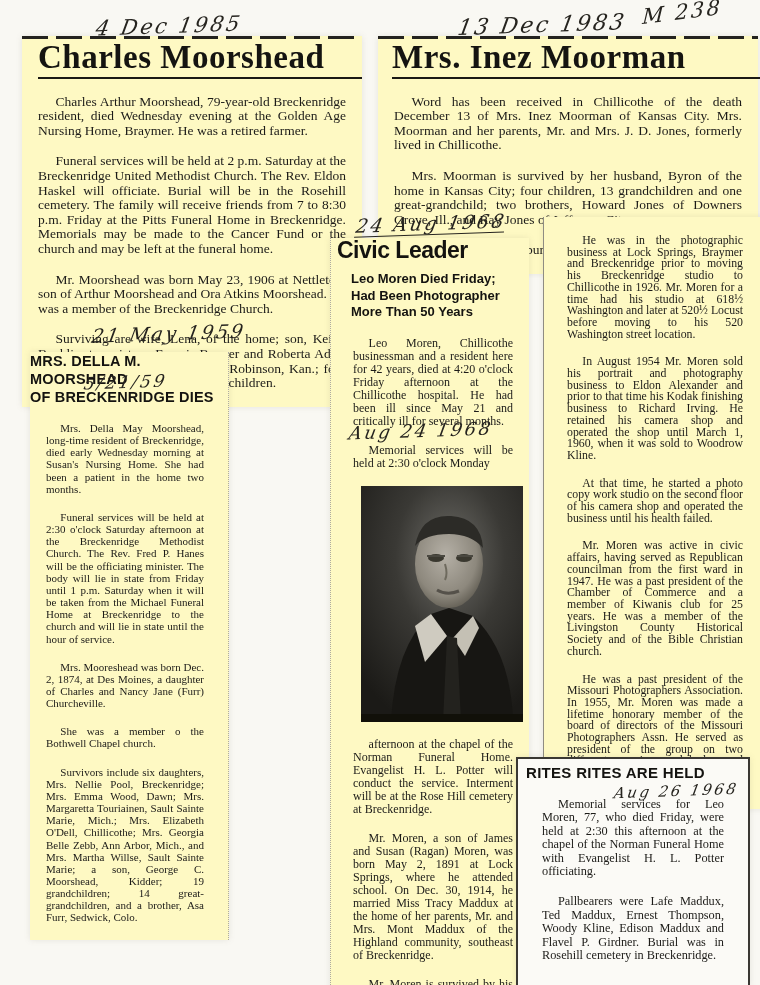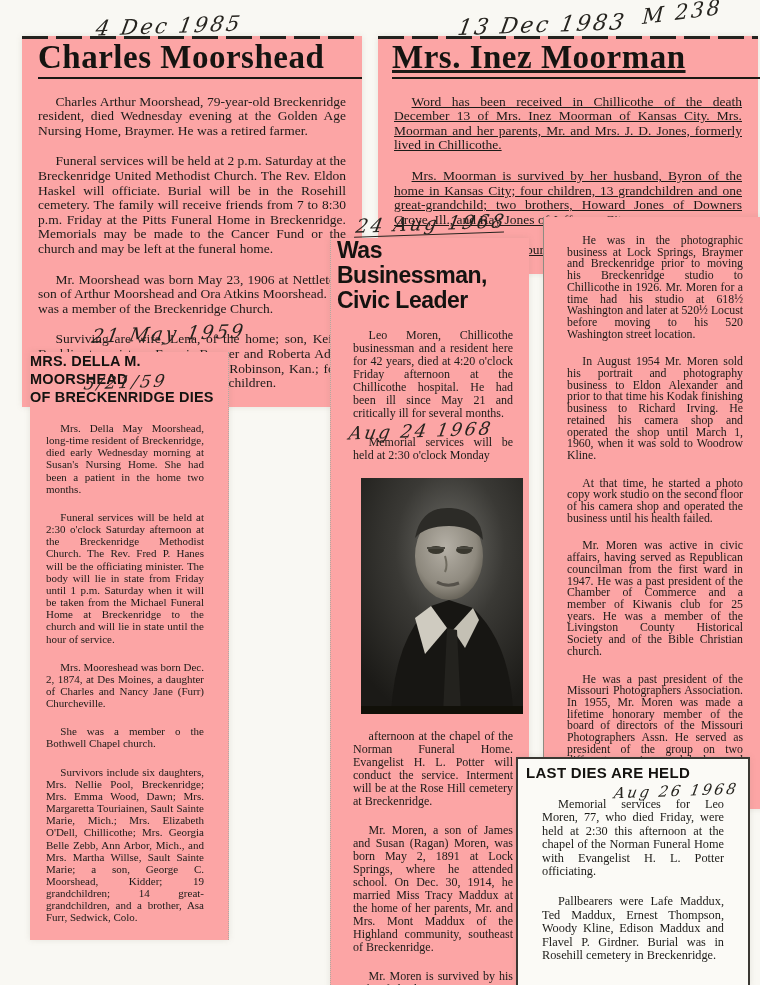--- a/index.html
+++ b/index.html
@@ -1,21 +1,21 @@
 <!DOCTYPE html>
 <html><head>
 <meta charset="utf-8">
 <style>
   html,body{margin:0;padding:0;background:#e8e6e0;}
   .page{
     position:relative;width:760px;height:985px;margin:0 auto;
     background:#f9f8f3;overflow:hidden;
     font-family:"Liberation Serif", serif;color:#1c1b18;
   }
-  .clip{position:absolute;background:#fca5a5;box-shadow:0 0 6px rgba(120,115,100,.15);}
+  .clip{position:absolute;background:#fef9c3;box-shadow:0 0 6px rgba(120,115,100,.15);}
   .rule{height:3px;background:repeating-linear-gradient(90deg,#23221e 0 26px,transparent 26px 34px);margin-bottom:2px;}
   .headline-serif{
     font-family:"Liberation Serif", serif;font-weight:700;color:#151411;
     letter-spacing:.5px;line-height:1.02;border-bottom:2px solid #1a1914;
     padding-bottom:2px;margin:2px 0 4px 0;
   }
   .body-text p{margin:16px;text-indent:1.3em;text-align:justify;}
   .lg{font-size:13.5px;line-height:14.6px;}
   .md{font-size:12px;line-height:13px;}
   .sm{font-size:11px;line-height:12.15px;}
@@ -50,41 +50,45 @@
 
   <div class="clip body-text lg" style="left:22px;top:36px;width:340px;padding:0;">
     <div class="rule"></div>
     <h1 class="headline-serif" style="font-size:33px;margin-left:16px;">Charles Moorshead</h1>
     <p>Charles Arthur Moorshead, 79-year-old Breckenridge resident, died Wednesday evening at the Golden Age Nursing Home, Braymer. He was a retired farmer.</p>
     <p>Funeral services will be held at 2 p.m. Saturday at the Breckenridge United Methodist Church. The Rev. Eldon Haskel will officiate. Burial will be in the Rosehill cemetery. The family will receive friends from 7 to 8:30 p.m. Friday at the Pitts Funeral Home in Breckenridge. Memorials may be made to the Cancer Fund or the church and may be left at the funeral home.</p>
     <p>Mr. Moorshead was born May 23, 1906 at Nettleton, son of Arthur Moorshead and Ora Atkins Moorshead. He was a member of the Breckenridge Church.</p>
     <p>Surviving are wife, Lena, of the home; son, Keith, Bucklin; two sisters, Francis Brewer and Roberta Adee, both of Jamison; brother, Vernon, Robinson, Kan.; four grandchildren, and two great-grandchildren.</p>
   </div>
 
-  <div class="clip body-text lg" style="left:378px;top:36px;width:380px;text-decoration:underline;">
+  <div class="clip body-text lg" style="left:378px;top:36px;width:380px;">
     <div class="rule"></div>
     <h1 class="headline-serif" style="font-size:33px;margin-left:14px;width:440px;max-width:100%;">Mrs. Inez Moorman</h1>
     <p>Word has been received in Chillicothe of the death December 13 of Mrs. Inez Moorman of Kansas City. Mrs. Moorman and her parents, Mr. and Mrs. J. D. Jones, formerly lived in Chillicothe.</p>
     <p>Mrs. Moorman is survived by her husband, Byron of the home in Kansas City; four children, 13 grandchildren and one great-grandchild; two brothers, Howard Jones of Downers Grove, Ill., and Ray Jones of Jefferson City.</p>
     <p>Funeral services and burial were in Kansas City.</p>
   </div>
 
   <div class="clip body-text sm della-col" style="left:30px;top:352px;width:190px;">
     <h2 class="gothic della-headline">MRS. DELLA M. MOORSHEAD</h2>
     <h2 class="gothic della-headline" style="margin-bottom:10px;">OF BRECKENRIDGE DIES</h2>
     <p>Mrs. Della May Moorshead, long-time resident of Breckenridge, died early Wednesday morning at Susan's Nursing Home. She had been a patient in the home two months.</p>
     <p>Funeral services will be held at 2:30 o'clock Saturday afternoon at the Breckenridge Methodist Church. The Rev. Fred P. Hanes will be the officiating minister. The body will lie in state from Friday until 1 p.m. Saturday when it will be taken from the Michael Funeral Home at Breckenridge to the church and will lie in state until the hour of service.</p>
     <p>Mrs. Mooreshead was born Dec. 2, 1874, at Des Moines, a daughter of Charles and Nancy Jane (Furr) Churcheville.</p>
     <p>She was a member o the Bothwell Chapel church.</p>
     <p>Survivors include six daughters, Mrs. Nellie Pool, Breckenridge; Mrs. Emma Wood, Dawn; Mrs. Margaretta Touriainen, Sault Sainte Marie, Mich.; Mrs. Elizabeth O'Dell, Chillicothe; Mrs. Georgia Belle Zebb, Ann Arbor, Mich., and Mrs. Martha Willse, Sault Sainte Marie; a son, George C. Moorshead, Kidder; 19 grandchildren; 14 great-grandchildren, and a brother, Asa Furr, Sedwick, Colo.</p>
   </div>
 
   <div class="clip body-text md moren-col" style="left:330px;top:238px;width:192px;">
-    <h1 class="gothic moren-headline">Was Businessman,</h1>
     <h1 class="gothic moren-headline">Civic Leader</h1>
+    <div class="gothic moren-subhead">
+      <div>Leo Moren Died Friday;</div>
+      <div>Had Been Photographer</div>
+      <div>More Than 50 Years</div>
+    </div>
     <span class="handwrite" style="left:18px;top:186px;font-size:18px;">Aug 24 1968</span>
     <p>Leo Moren, Chillicothe businessman and a resident here for 42 years, died at 4:20 o'clock Friday afternoon at the Chillicothe hospital. He had been ill since May 21 and critically ill for several months.</p>
     <p>Memorial services will be held at 2:30 o'clock Monday</p>
 
     <div class="photo-wrap">
       <svg width="162" height="236" viewBox="0 0 162 236" xmlns="http://www.w3.org/2000/svg">
         <defs>
           <radialGradient id="bgGlow" cx="55%" cy="30%" r="75%">
             <stop offset="0%" stop-color="#6e6d68"></stop>
             <stop offset="45%" stop-color="#3a3935"></stop>
@@ -119,19 +123,19 @@
 
   <div class="clip body-text xs cont-col" style="left:543px;top:217px;width:208px;">
     <p>He was in the photographic business at Lock Springs, Braymer and Breckenridge prior to moving his Breckenridge studio to Chillicothe in 1926. Mr. Moren for a time had his studio at 618½ Washington and later at 520½ Locust before moving to his 520 Washington street location.</p>
     <p>In August 1954 Mr. Moren sold his portrait and photography business to Eldon Alexander and prior to that time his Kodak finishing business to Richard Irving. He retained his camera shop and operated the shop until March 1, 1960, when it was sold to Woodrow Kline.</p>
     <p>At that time, he started a photo copy work studio on the second floor of his camera shop and operated the business until his health failed.</p>
     <p>Mr. Moren was active in civic affairs, having served as Republican councilman from the first ward in 1947. He was a past president of the Chamber of Commerce and a member of Kiwanis club for 25 years. He was a member of the Livingston County Historical Society and of the Bible Christian church.</p>
     <p>He was a past president of the Missouri Photographers Association. In 1955, Mr. Moren was made a lifetime honorary member of the board of directors of the Missouri Photographers Assn. He served as president of the group on two different occasions and had served on the board since the organization was foundede in 1935.</p>
   </div>
 
   <div class="clip body-text md lastrites-box" style="left:516px;top:757px;width:214px;">
-    <h2 class="gothic lastrites-headline" style="margin-bottom:0;">LAST DIES ARE HELD</h2>
+    <h2 class="gothic lastrites-headline" style="margin-bottom:0;">RITES RITES ARE HELD</h2>
     <span class="handwrite" style="left:96px;top:26px;font-size:15px;">Aug 26 1968</span>
     <p style="font-size:12.3px;line-height:13.6px;">Memorial services for Leo Moren, 77, who died Friday, were held at 2:30 this afternoon at the chapel of the Norman Funeral Home with Evangelist H. L. Potter officiating.</p>
     <p style="font-size:12.3px;line-height:13.6px;">Pallbearers were Lafe Maddux, Ted Maddux, Ernest Thompson, Woody Kline, Edison Maddux and Flavel P. Girdner. Burial was in Rosehill cemetery in Breckenridge.</p>
   </div>
 
 </div>
 
 </body></html>

